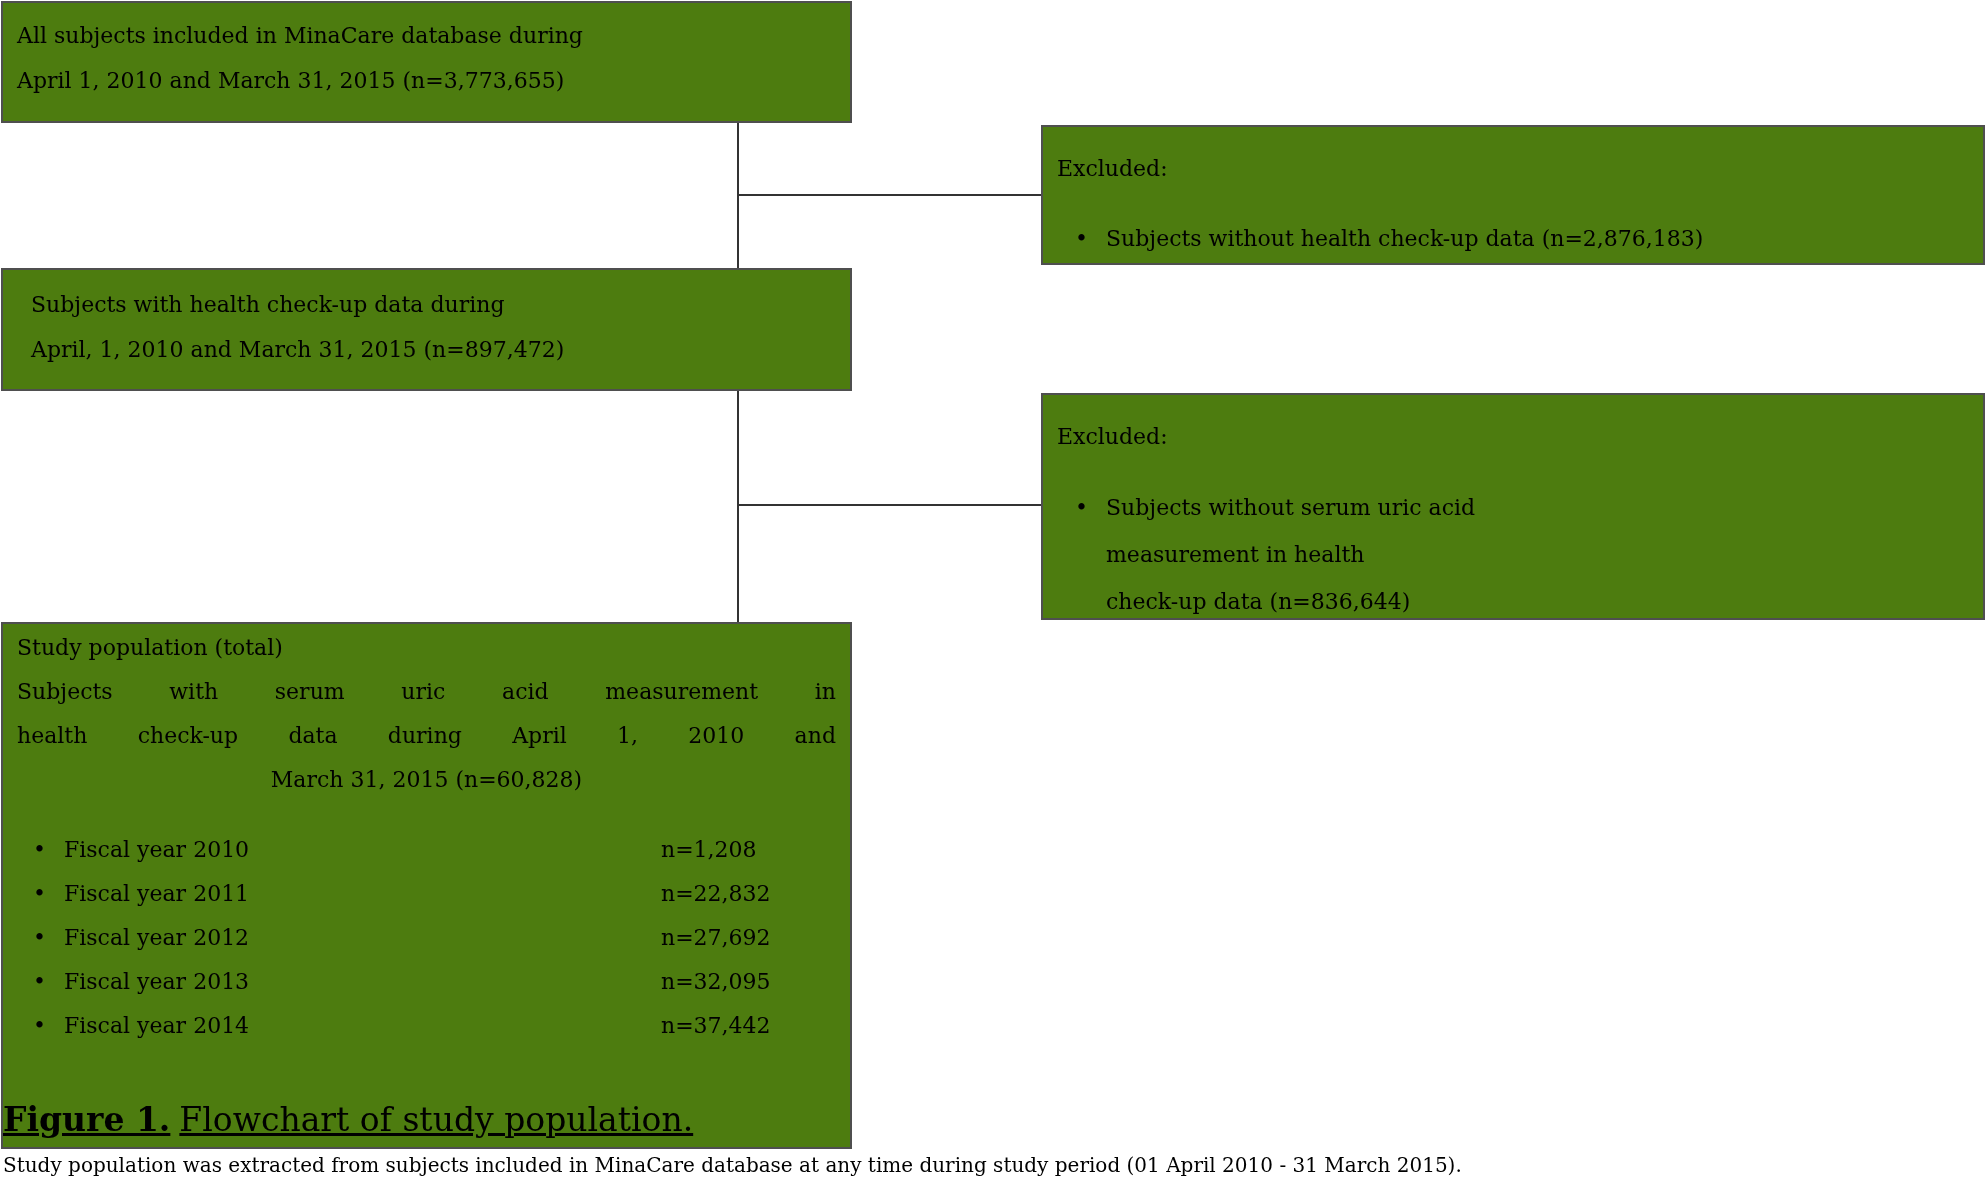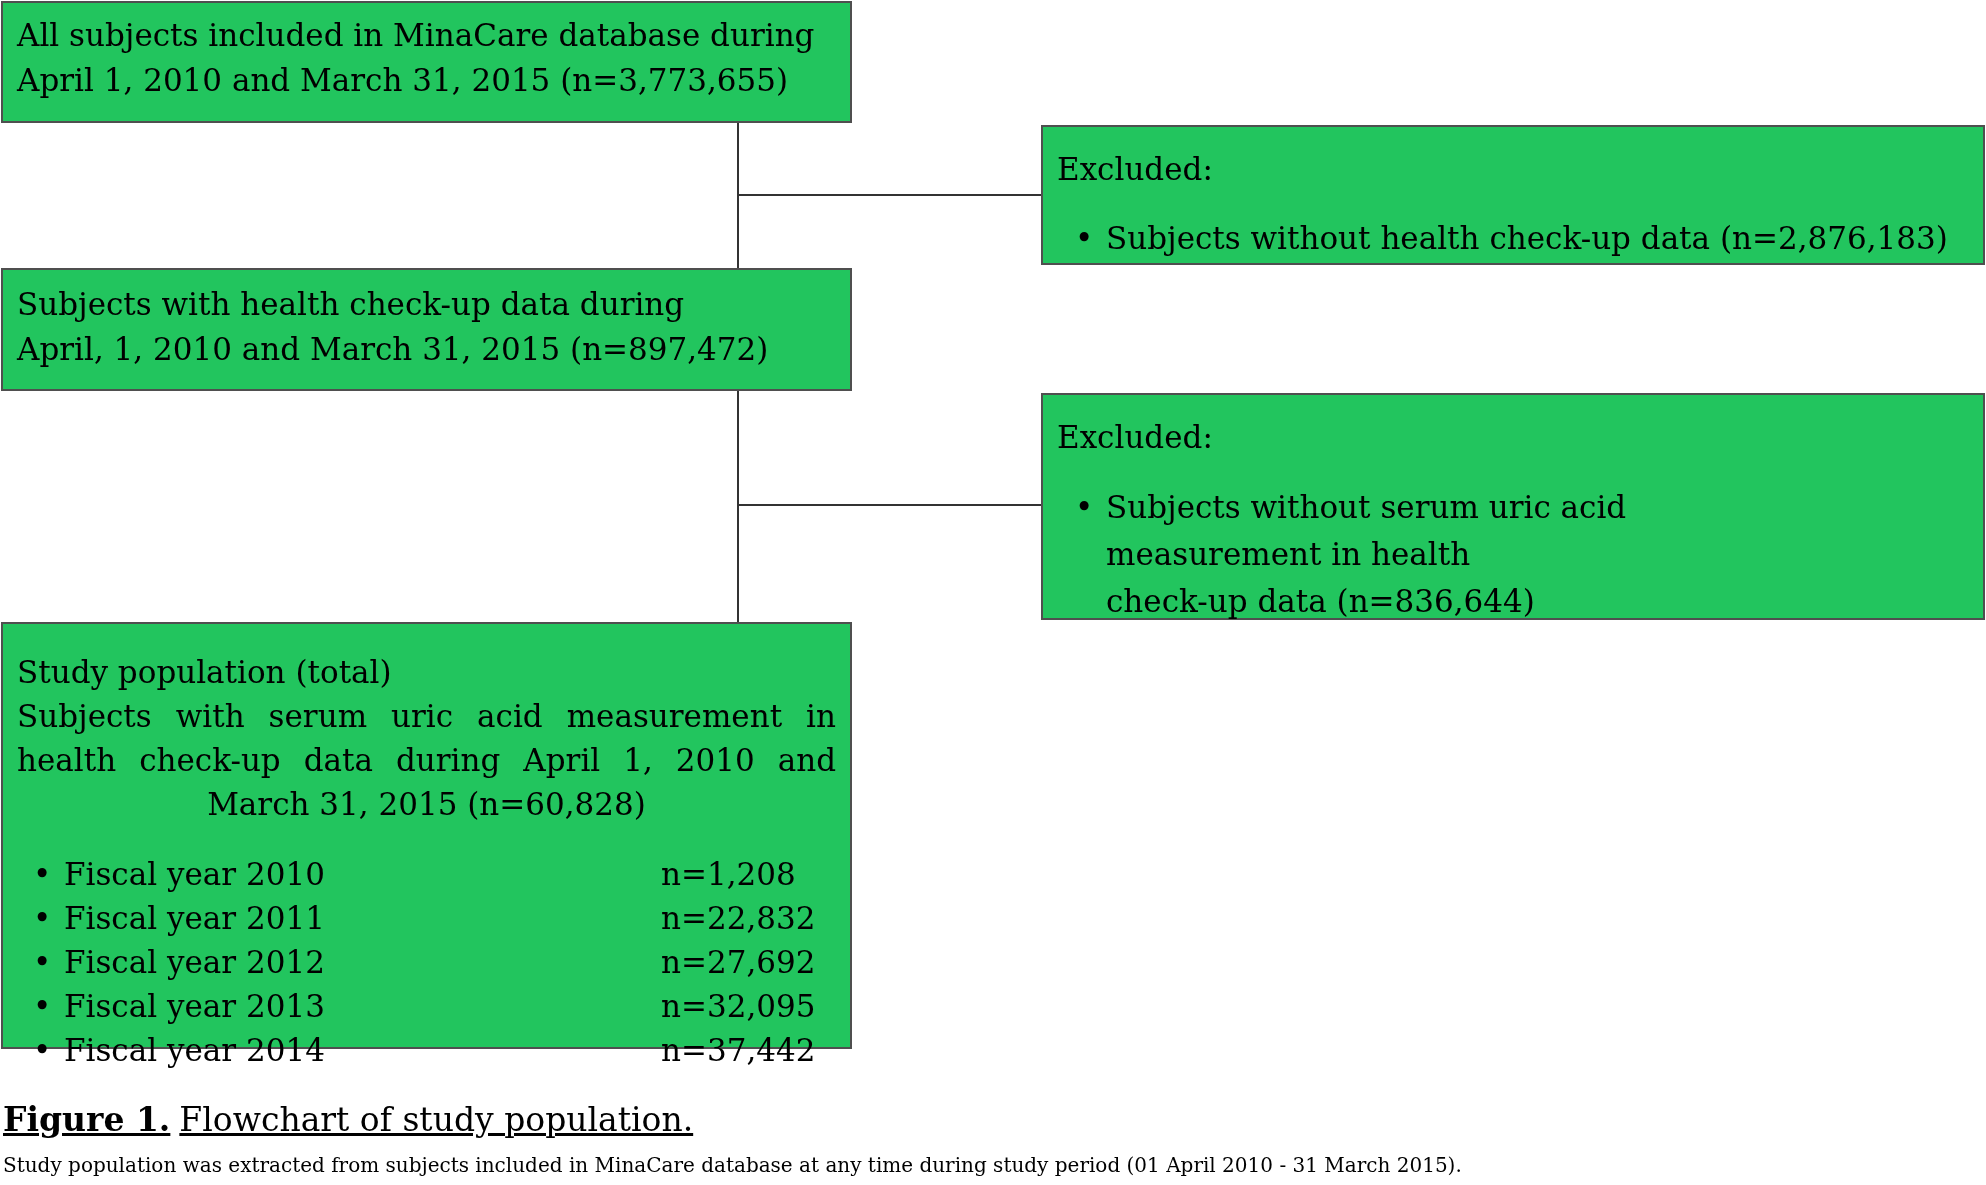--- a/index.html
+++ b/index.html
@@ -12,33 +12,33 @@
     width: 1986px;
     height: 1185px;
     background: #ffffff;
     font-family: "DejaVu Serif", serif;
     color: #000000;
     overflow: hidden;
   }
   .fbox {
     position: absolute;
     box-sizing: border-box;
-    background: #22c55e;
+    background: #4d7c0f;
     border: 2px solid #4f4f4f;
-    font-size: 31px;
+    font-size: 22px;
     line-height: 45px;
   }
   .connector {
     position: absolute;
     background: #333333;
   }
   
   .box-all-subjects   { left: 1px;  top: 1px;   width: 851px; height: 122px; padding: 10px 14px; }
-  .box-health-checkup { left: 1px;  top: 268px; width: 851px; height: 123px; padding: 12px 14px; }
-  .box-study-pop      { left: 1px;  top: 622px; width: 851px; height: 427px; padding: 26px 14px; line-height: 44px; }
+  .box-health-checkup { left: 1px;  top: 268px; width: 851px; height: 123px; padding: 12px 28px; }
+  .box-study-pop      { left: 1px;  top: 622px; width: 851px; height: 527px; padding: 2px 14px; line-height: 44px; }
   
   .box-excluded-1 { left: 1041px; top: 125px; width: 944px; height: 140px; padding: 12px 14px; }
   .box-excluded-2 { left: 1041px; top: 393px; width: 944px; height: 227px; padding: 12px 14px; }
   .nowrap { white-space: nowrap; }
   .excluded-title { line-height: 38px; margin-top: 11px; }
   .bullet-row {
     display: flex;
     align-items: flex-start;
     margin-top: 28px;
   }

